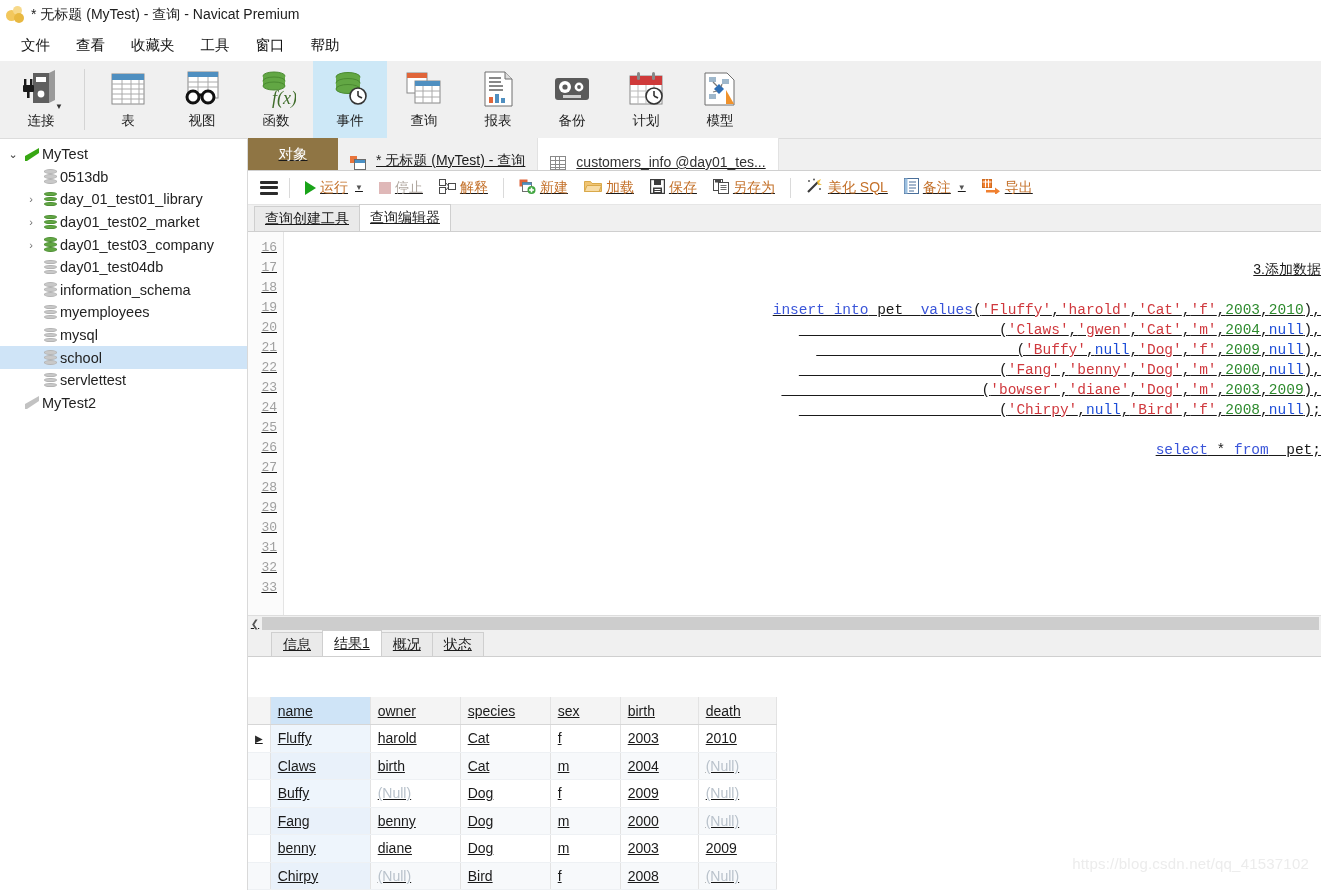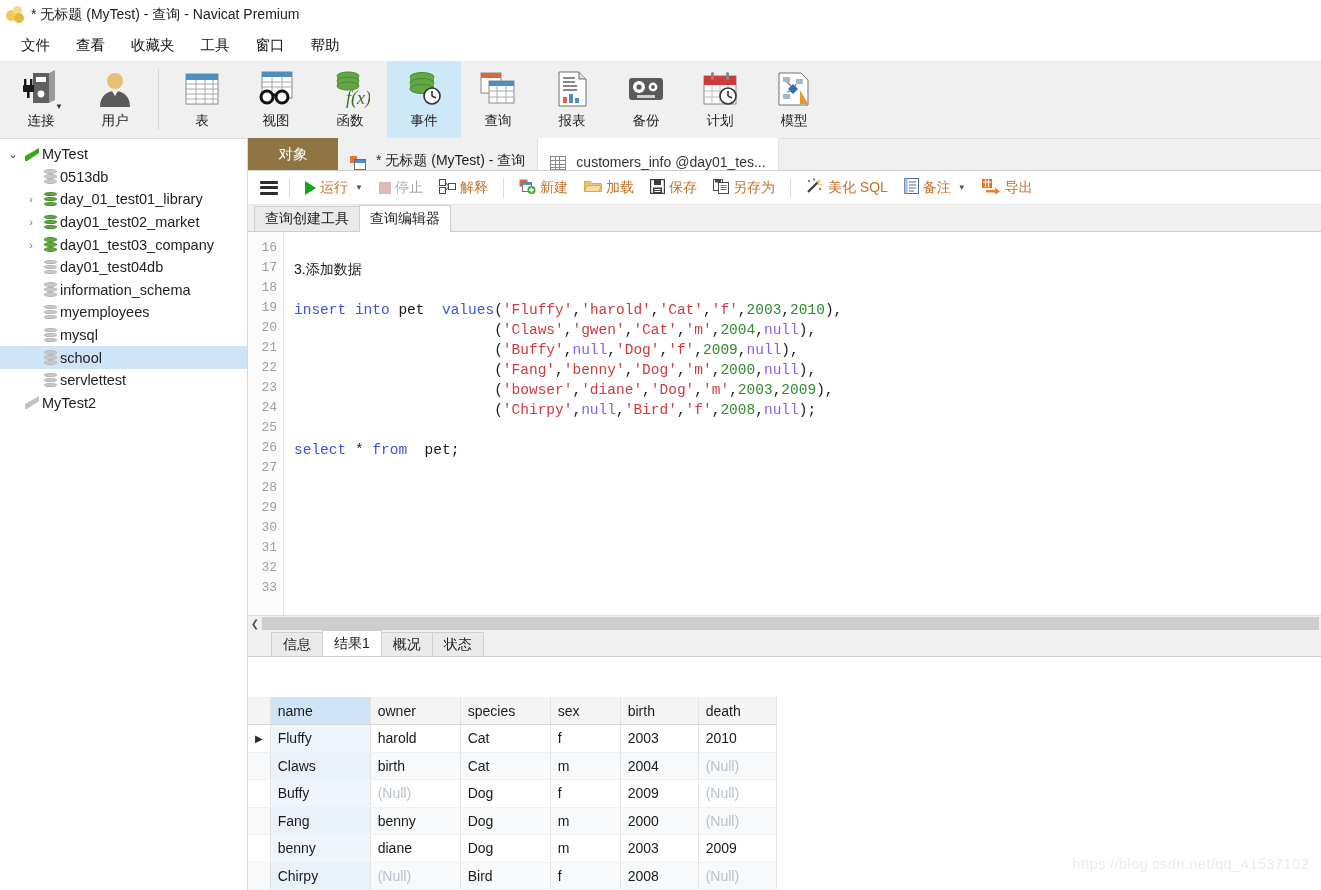--- a/index.html
+++ b/index.html
@@ -141,21 +141,21 @@
     border-radius: 50%/50%;
     background: #c9c9c9;
     border: 1px solid #b4b4b4;
   }
   .cyl.green i { background: #62a744; border-color: #4f8f36; }
   .cyl i:nth-child(1){ top:0; }
   .cyl i:nth-child(2){ top:5px; }
   .cyl i:nth-child(3){ top:10px; }
 
   
-  #main { flex: 1 1 auto; display: flex; flex-direction: column; min-width: 0; background: #fff; }
+  #main { flex: 1 1 auto; display: flex; flex-direction: column; min-width: 0; background: #fff; text-decoration: underline; }
 
   
   #tabstrip {
     height: 32px;
     background: #f0f0f0;
     display: flex;
     align-items: flex-end;
     border-bottom: 1px solid #d0d0d0;
     padding-left: 0;
   }
@@ -215,21 +215,21 @@
   .hamburger i { height: 3px; background:#2b2b2b; border-radius:1px; }
 
   .tri-run { width:0;height:0;border-left:11px solid #19a319;border-top:7px solid transparent;border-bottom:7px solid transparent; }
   .stop-sq { width:12px;height:12px;background:#dfb8b8; }
 
   
   #subtabs {
     height: 27px;
     background: #f0f0f0;
     display: flex;
-    align-items: center;
+    align-items: flex-end;
     padding-left: 6px;
     border-bottom: 1px solid #cfcfcf;
   }
   .stab {
     height: 25px;
     padding: 0 10px;
     display:flex; align-items:center;
     font-size: 14px;
     color:#1b1b1b;
     border:1px solid #cfcfcf;
@@ -262,25 +262,26 @@
     font-size: 13px;
     line-height: 20px;
     user-select: none;
   }
   #code {
     flex: 1 1 auto;
     padding: 6px 0 0 10px;
     white-space: pre;
     color: #1a1a1a;
     overflow: hidden;
+    text-align: right;
   }
   .kw  { color: #3a55d9; }
   .str { color: #d0393e; }
   .num { color: #2e8b2e; }
-  .nul { color: #8b5cf6; }
+  .nul { color: #1d4ed8; }
   .cmt { color: #1a1a1a; font-family: "Liberation Sans", sans-serif; font-size:14px; }
 
   #hscroll {
     height: 16px;
     background: #f0f0f0;
     border-top: 1px solid #dedede;
     display: flex;
     align-items: center;
   }
   #hscroll .ar { width: 14px; text-align:center; font-size:10px; color:#555; }
@@ -382,30 +383,20 @@
           <rect x="4" y="16" width="11" height="7" rx="1" fill="#1a1a1a"></rect>
           <rect x="5" y="10" width="2.4" height="7" fill="#1a1a1a"></rect>
           <rect x="11" y="10" width="2.4" height="7" fill="#1a1a1a"></rect>
           <rect x="8" y="23" width="2.6" height="6" fill="#1a1a1a"></rect>
         </svg>
         <span class="conn-caret">▼</span>
       </div>
       <div class="lbl">连接</div>
     </div>
 
-    <div class="rbtn">
-      <div class="ico">
-        <svg width="40" height="40" viewBox="0 0 40 40">
-          <circle cx="20" cy="12" r="8" fill="#e3c073"></circle>
-          <path d="M5 38 C5 26 13 22 20 22 C27 22 35 26 35 38 Z" fill="#5a5a5a"></path>
-          <path d="M17 22 L20 27 L23 22 Z" fill="#ffffff"></path>
-        </svg>
-      </div>
-      <div class="lbl">用户</div>
-    </div>
   </div>
 
   <div class="rsep"></div>
 
   <div class="rgroup">
 
     <div class="rbtn">
       <div class="ico">
         <svg width="40" height="38" viewBox="0 0 40 38">
           <rect x="4" y="4" width="32" height="30" fill="#fff" stroke="#888"></rect>

